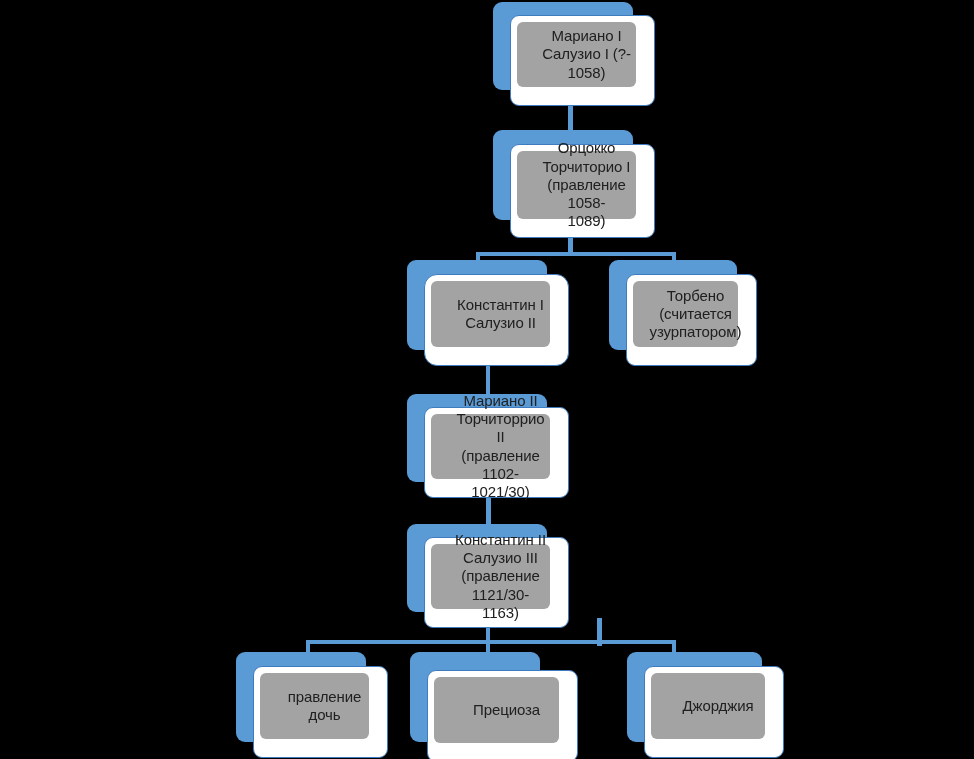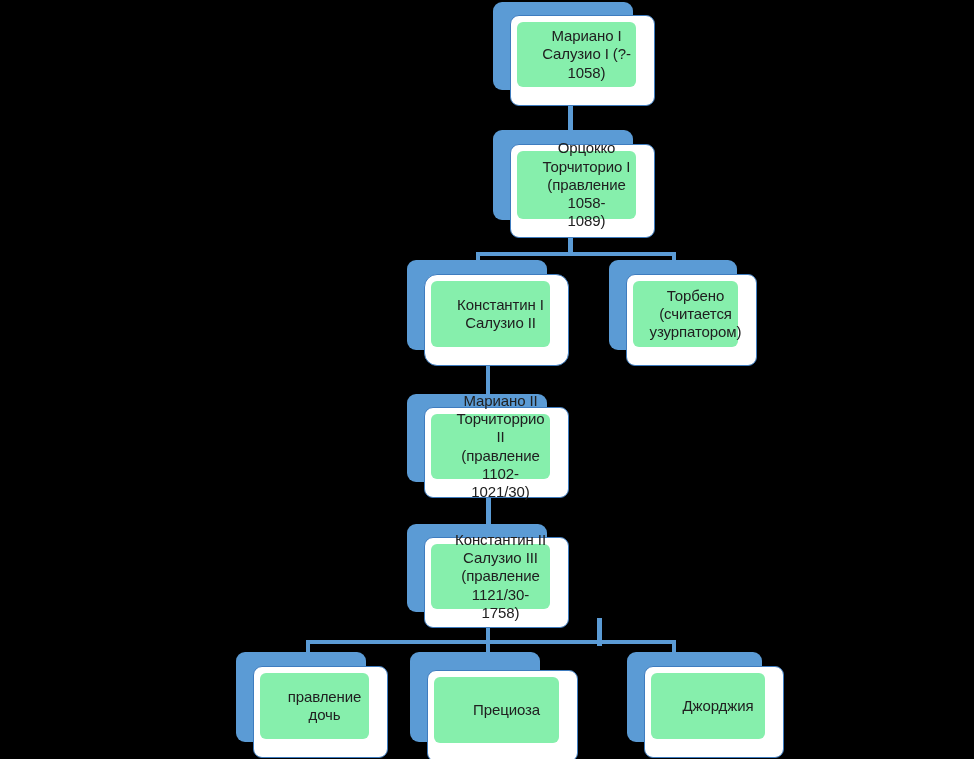--- a/index.html
+++ b/index.html
@@ -43,21 +43,21 @@
     border: 1.5px solid #3E7CBF;
     border-radius: 9px;
     box-sizing: border-box;
   }
   .node .inner {
     position: absolute;
     left: 6px;
     top: 6px;
     right: 18px;
     bottom: 18px;
-    background: #86efac;
+    background: #a3a3a3;
     border-radius: 6px;
     display: flex;
     align-items: center;
     justify-content: center;
     box-sizing: border-box;
     padding-left: 20px;
   }
   .node .label {
     color: #202020;
     font-size: 15px;
@@ -147,21 +147,21 @@
     </div>
   </div>
 
   <div class="node" style="left:407px; top:524px; width:162px; height:104px;">
     <div class="slab" style="width:140px; height:88px;"></div>
     <div class="card" style="left:17px; top:13px; width:145px; height:91px;">
       <div class="inner">
         <div class="label">Константин II
 Салузио III
 (правление
-1121/30-1758)</div>
+1121/30-1163)</div>
       </div>
     </div>
   </div>
 
   <div class="node small" style="left:236px; top:652px; width:152px; height:106px;">
     <div class="slab" style="width:130px; height:90px;"></div>
     <div class="card" style="left:17px; top:14px; width:135px; height:92px;">
       <div class="inner">
         <div class="label">правление
 дочь</div>

